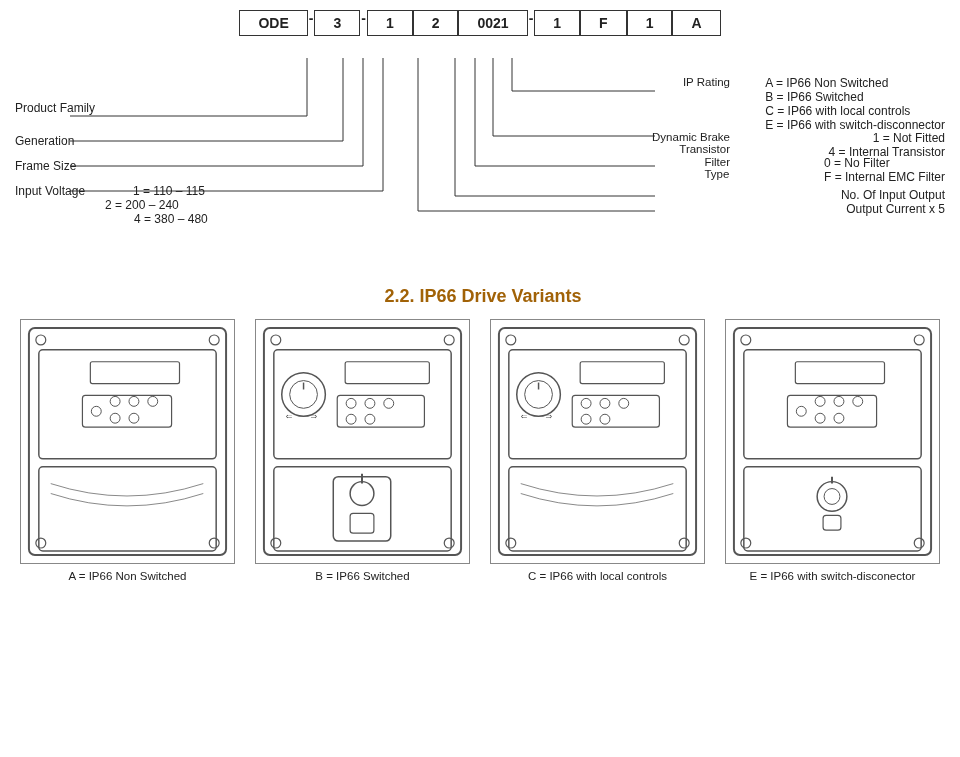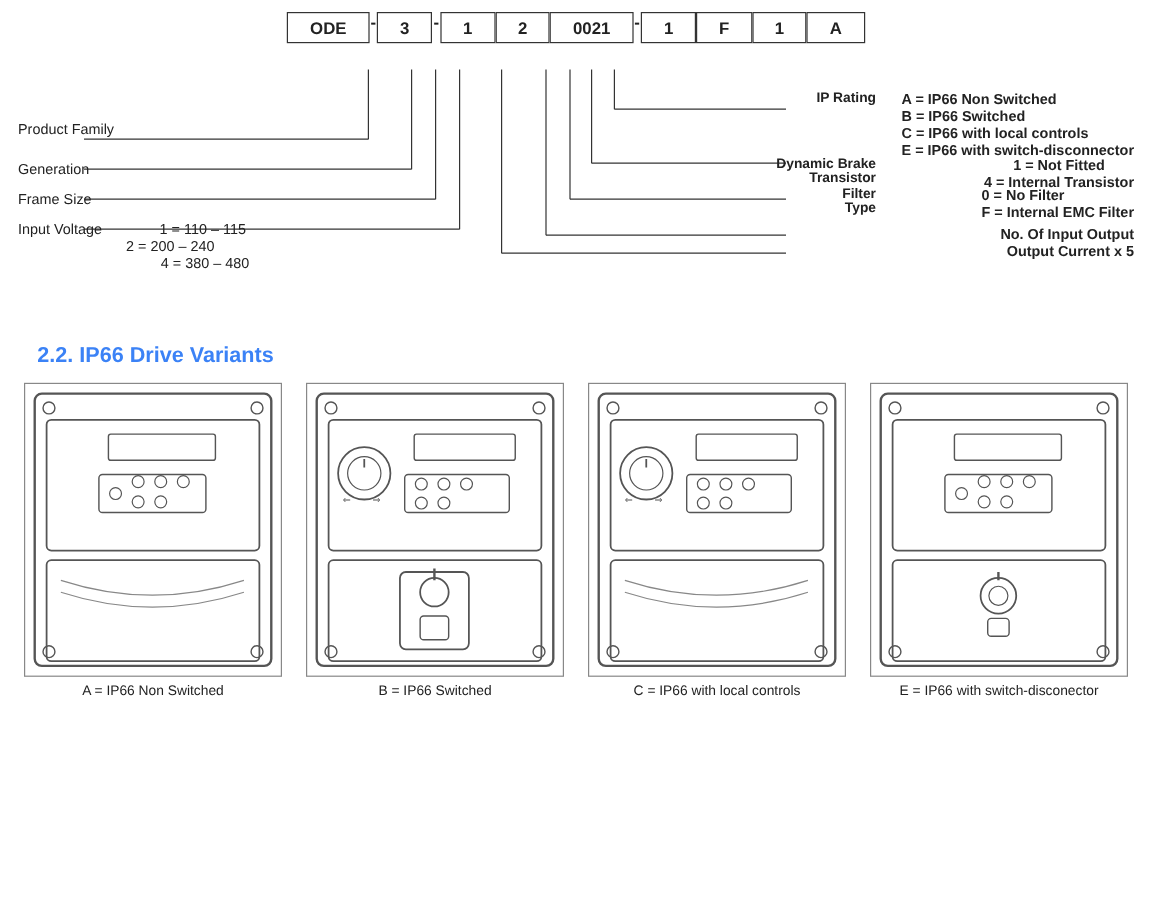--- a/index.html
+++ b/index.html
@@ -33,22 +33,23 @@
     .pn-sep {
       font-size: 14px;
       font-weight: bold;
       padding: 0 1px;
     }
 
     
     .section-title {
       font-size: 18px;
       font-weight: bold;
-      margin: 10px 0 12px 16px;
-      color: #3b82f6;
+      margin: 10px 0 12px 6px;
+      color: #a16207;
+      text-align: center;
     }
 
     .variants-row {
       display: flex;
       flex-direction: row;
       gap: 10px;
       justify-content: space-between;
       align-items: flex-start;
     }
 
@@ -137,42 +138,42 @@
       <div style="position:absolute; top:98px; left:0;">Generation</div>
       <div style="position:absolute; top:123px; left:0;">Frame Size</div>
       <div style="position:absolute; top:148px; left:0; display:flex; align-items:center; gap:8px;">
         <span>Input Voltage</span>
       </div>
       <div style="position:absolute; top:148px; left:90px;margin-left:28px;">1 = 110 – 115</div>
       <div style="position:absolute; top:162px; left:90px;">2 = 200 – 240</div>
       <div style="position:absolute; top:176px; left:90px;margin-left:29px;">4 = 380 – 480</div>
     </div>
 
-    <div style="position:absolute; top:0; right:0; width:440px; height:100%;font-weight:bold;">
+    <div style="position:absolute; top:0; right:0; width:440px; height:100%;">
 
       <div style="position:absolute; top:40px; right:0; display:flex; justify-content:flex-end; gap:6px; width:100%;">
         <span style="font-size:11.5px; text-align:right; position:absolute; right:215px; top:0;">IP Rating</span>
         <div style="position:absolute; right:0; top:0; text-align:left;">
           <div>A = IP66 Non Switched</div>
           <div>B = IP66 Switched</div>
           <div>C = IP66 with local controls</div>
           <div>E = IP66 with switch-disconnector</div>
         </div>
       </div>
 
       <div style="position:absolute; top:95px; right:0; display:flex; width:100%;">
         <span style="position:absolute; right:215px; top:0; text-align:right; font-size:11.5px;">Dynamic Brake<br>Transistor</span>
-        <div style="position:absolute; right:0; top:0; text-align:center;">
+        <div style="position:absolute; right:0; top:0; text-align:right;">
           <div>1 = Not Fitted</div>
           <div>4 = Internal Transistor</div>
         </div>
       </div>
 
       <div style="position:absolute; top:120px; right:0; display:flex; width:100%;">
-        <div style="position:absolute; right:215px; top:0; text-align:right; font-size:11.5px;">
+        <div style="position:absolute; right:215px; top:0; text-align:left; font-size:11.5px;">
           <div>Filter</div>
           <div>Type</div>
         </div>
         <div style="position:absolute; right:0; top:0; text-align:left;">
           <div>0 = No Filter</div>
           <div>F = Internal EMC Filter</div>
         </div>
       </div>
 
       <div style="position:absolute; top:152px; right:0;">No. Of Input Output</div>

